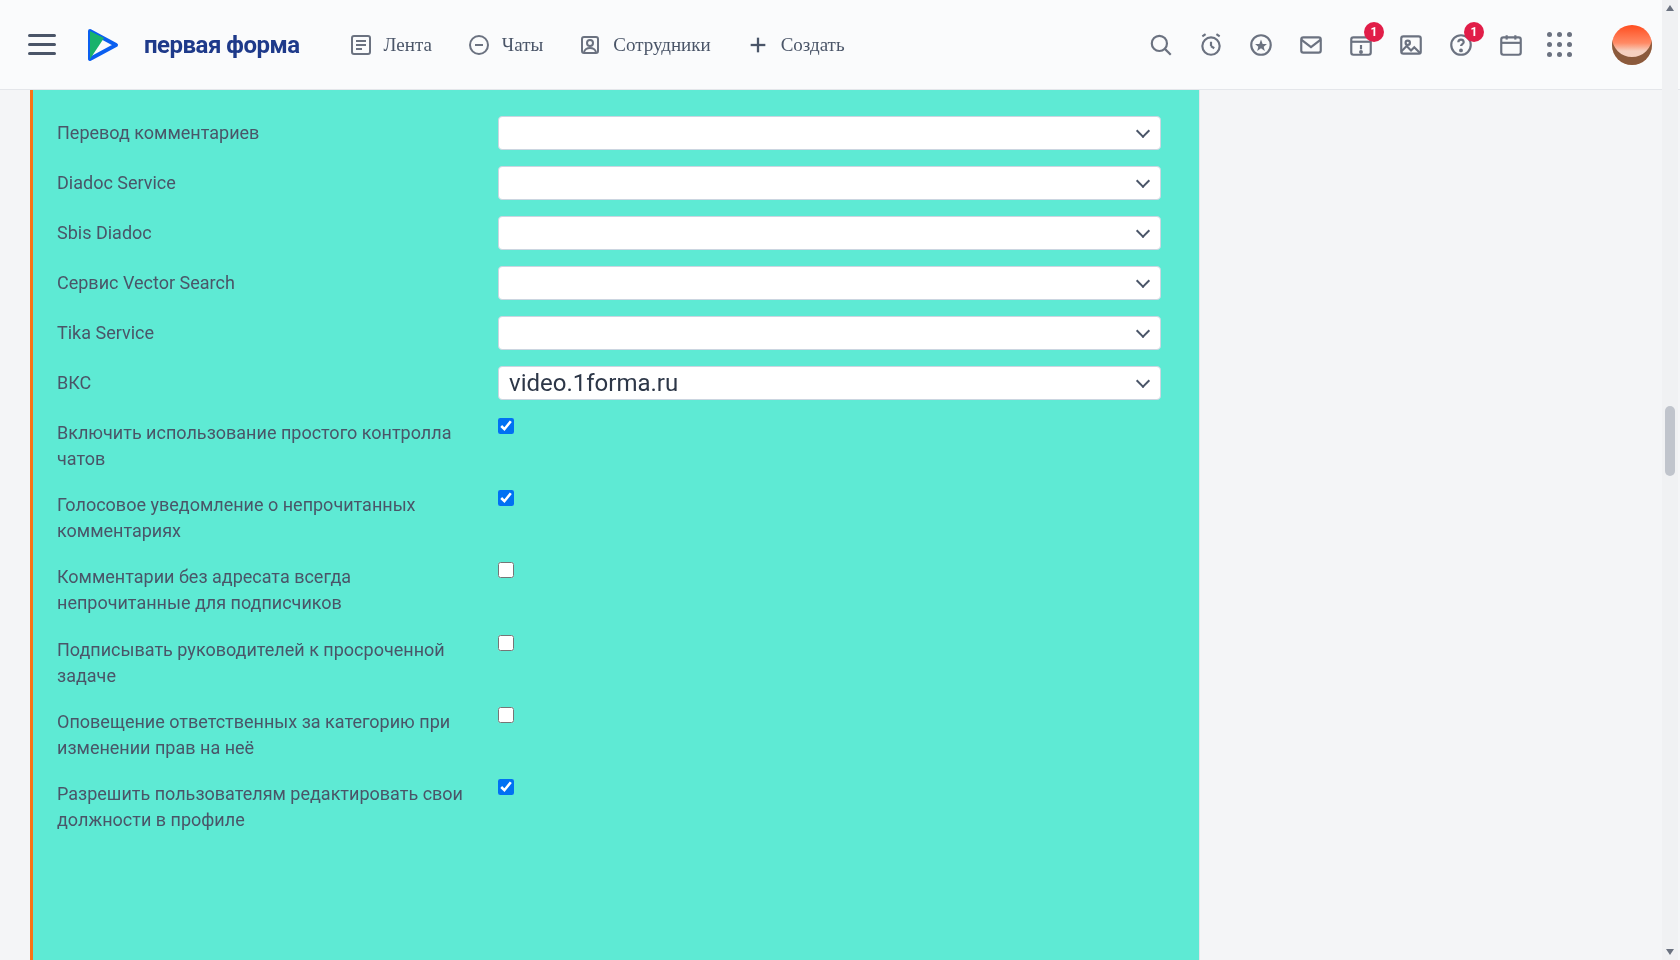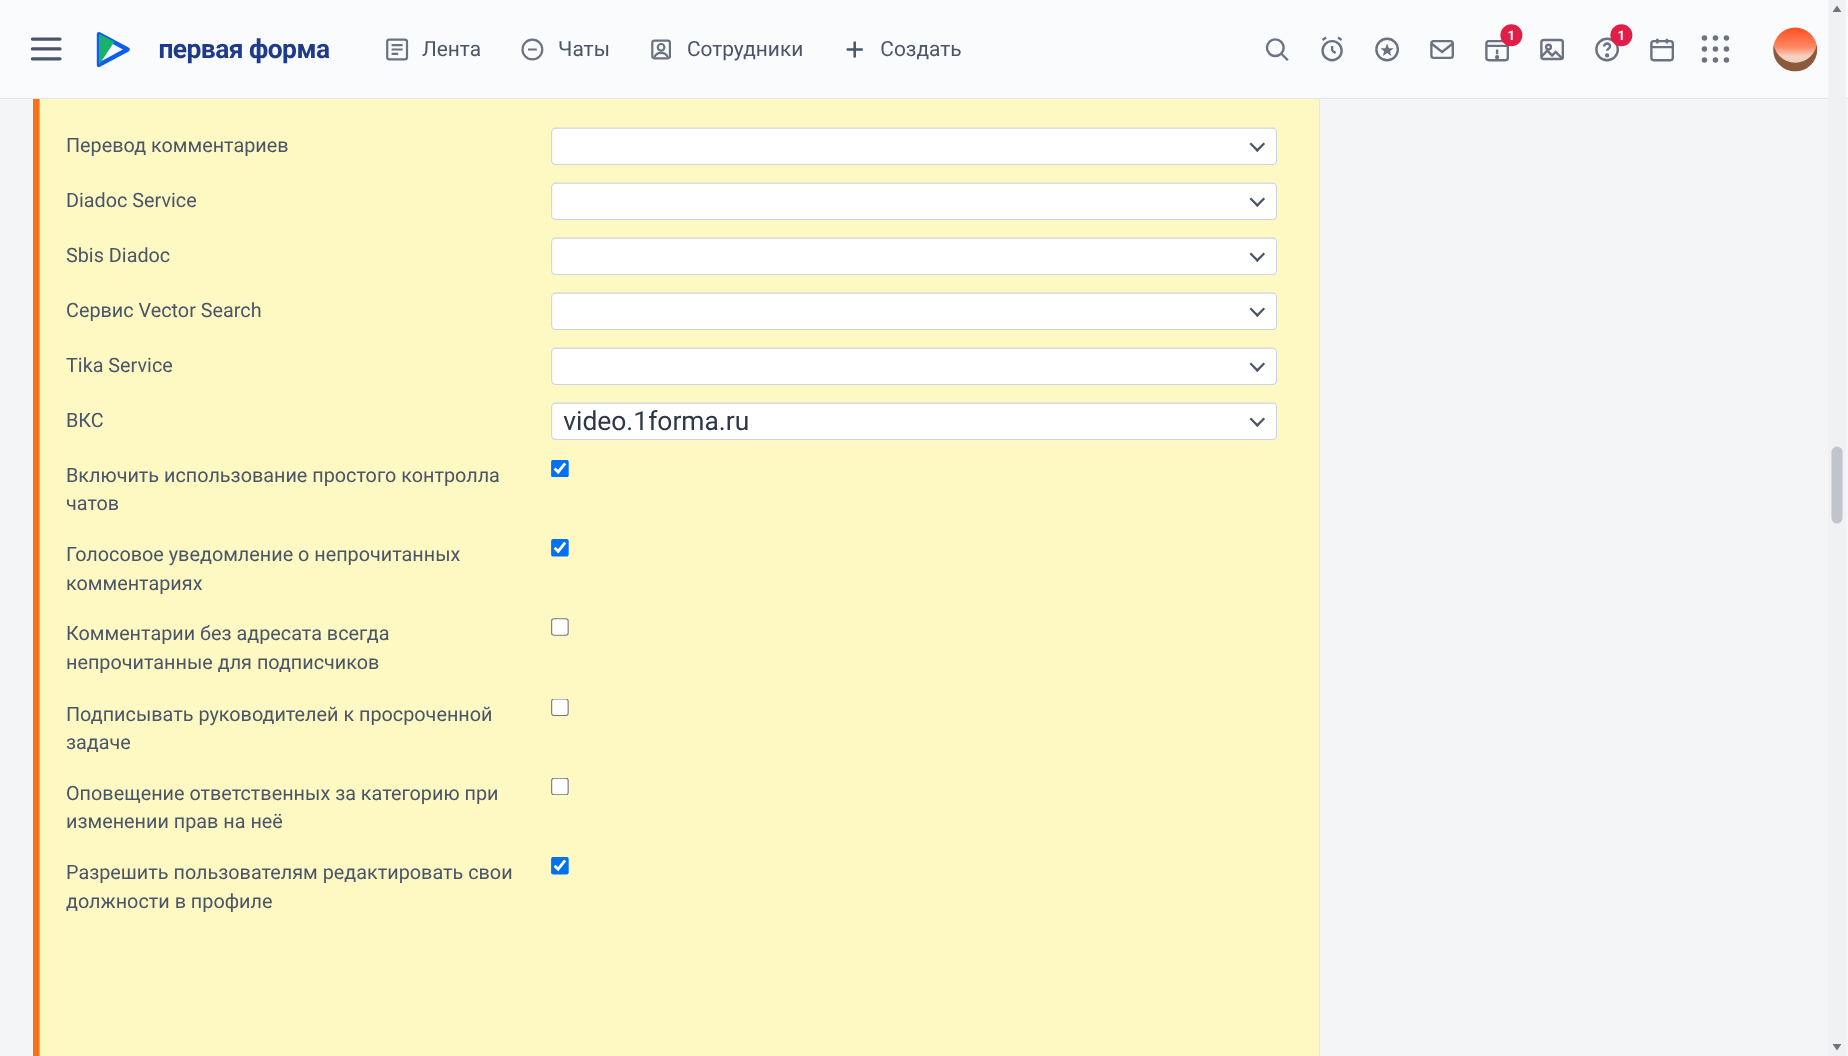--- a/index.html
+++ b/index.html
@@ -34,21 +34,21 @@
   .logo-area {
     display: flex; align-items: center; gap: 24px;
     margin-left: 12px; margin-right: 40px;
     cursor: pointer;
   }
   .logo-triangle { width: 36px; height: 36px; position: relative; }
   .brand-text { font-size: 24px; font-weight: 700; color: #1e3a8a; letter-spacing: -0.5px; }
   .nav-items { display: flex; align-items: center; gap: 34px; }
   .nav-item {
     display: flex; align-items: center; gap: 10px;
-    font-size: 19px; color: #4a5568; cursor: pointer;
+    font-size: 19px; color: #4a5568; cursor: pointer; font-family: Liberation Serif, serif;
   }
   .nav-icon { width: 26px; height: 26px; display: flex; align-items: center; justify-content: center; }
   .header-spacer { flex: 1; }
   .header-actions { display: flex; align-items: center; gap: 20px; }
   .action-icon {
     width: 30px; height: 30px; cursor: pointer; color: #6b7280;
     display: flex; align-items: center; justify-content: center;
     position: relative;
   }
   .badge {
@@ -73,23 +73,23 @@
     margin-left: 20px; cursor: pointer;
     box-shadow: inset 0 -8px 0 0 #8b5a3c;
   }
   
   .content-wrap {
     position: absolute;
     top: 90px; left: 30px; right: 30px; bottom: 0;
     display: flex;
   }
   .settings-panel {
-    background: #fef9c3;
+    background: #5eead4;
     flex: 0 0 1170px;
-    border-left: 6px solid #f97316;
+    border-left: 3px solid #f97316;
     border-right: 1px solid #e4e6ea;
     padding: 18px 0 40px 0;
     overflow: hidden;
   }
   .form-row {
     display: flex;
     align-items: flex-start;
     padding: 8px 0;
   }
   .form-label {

